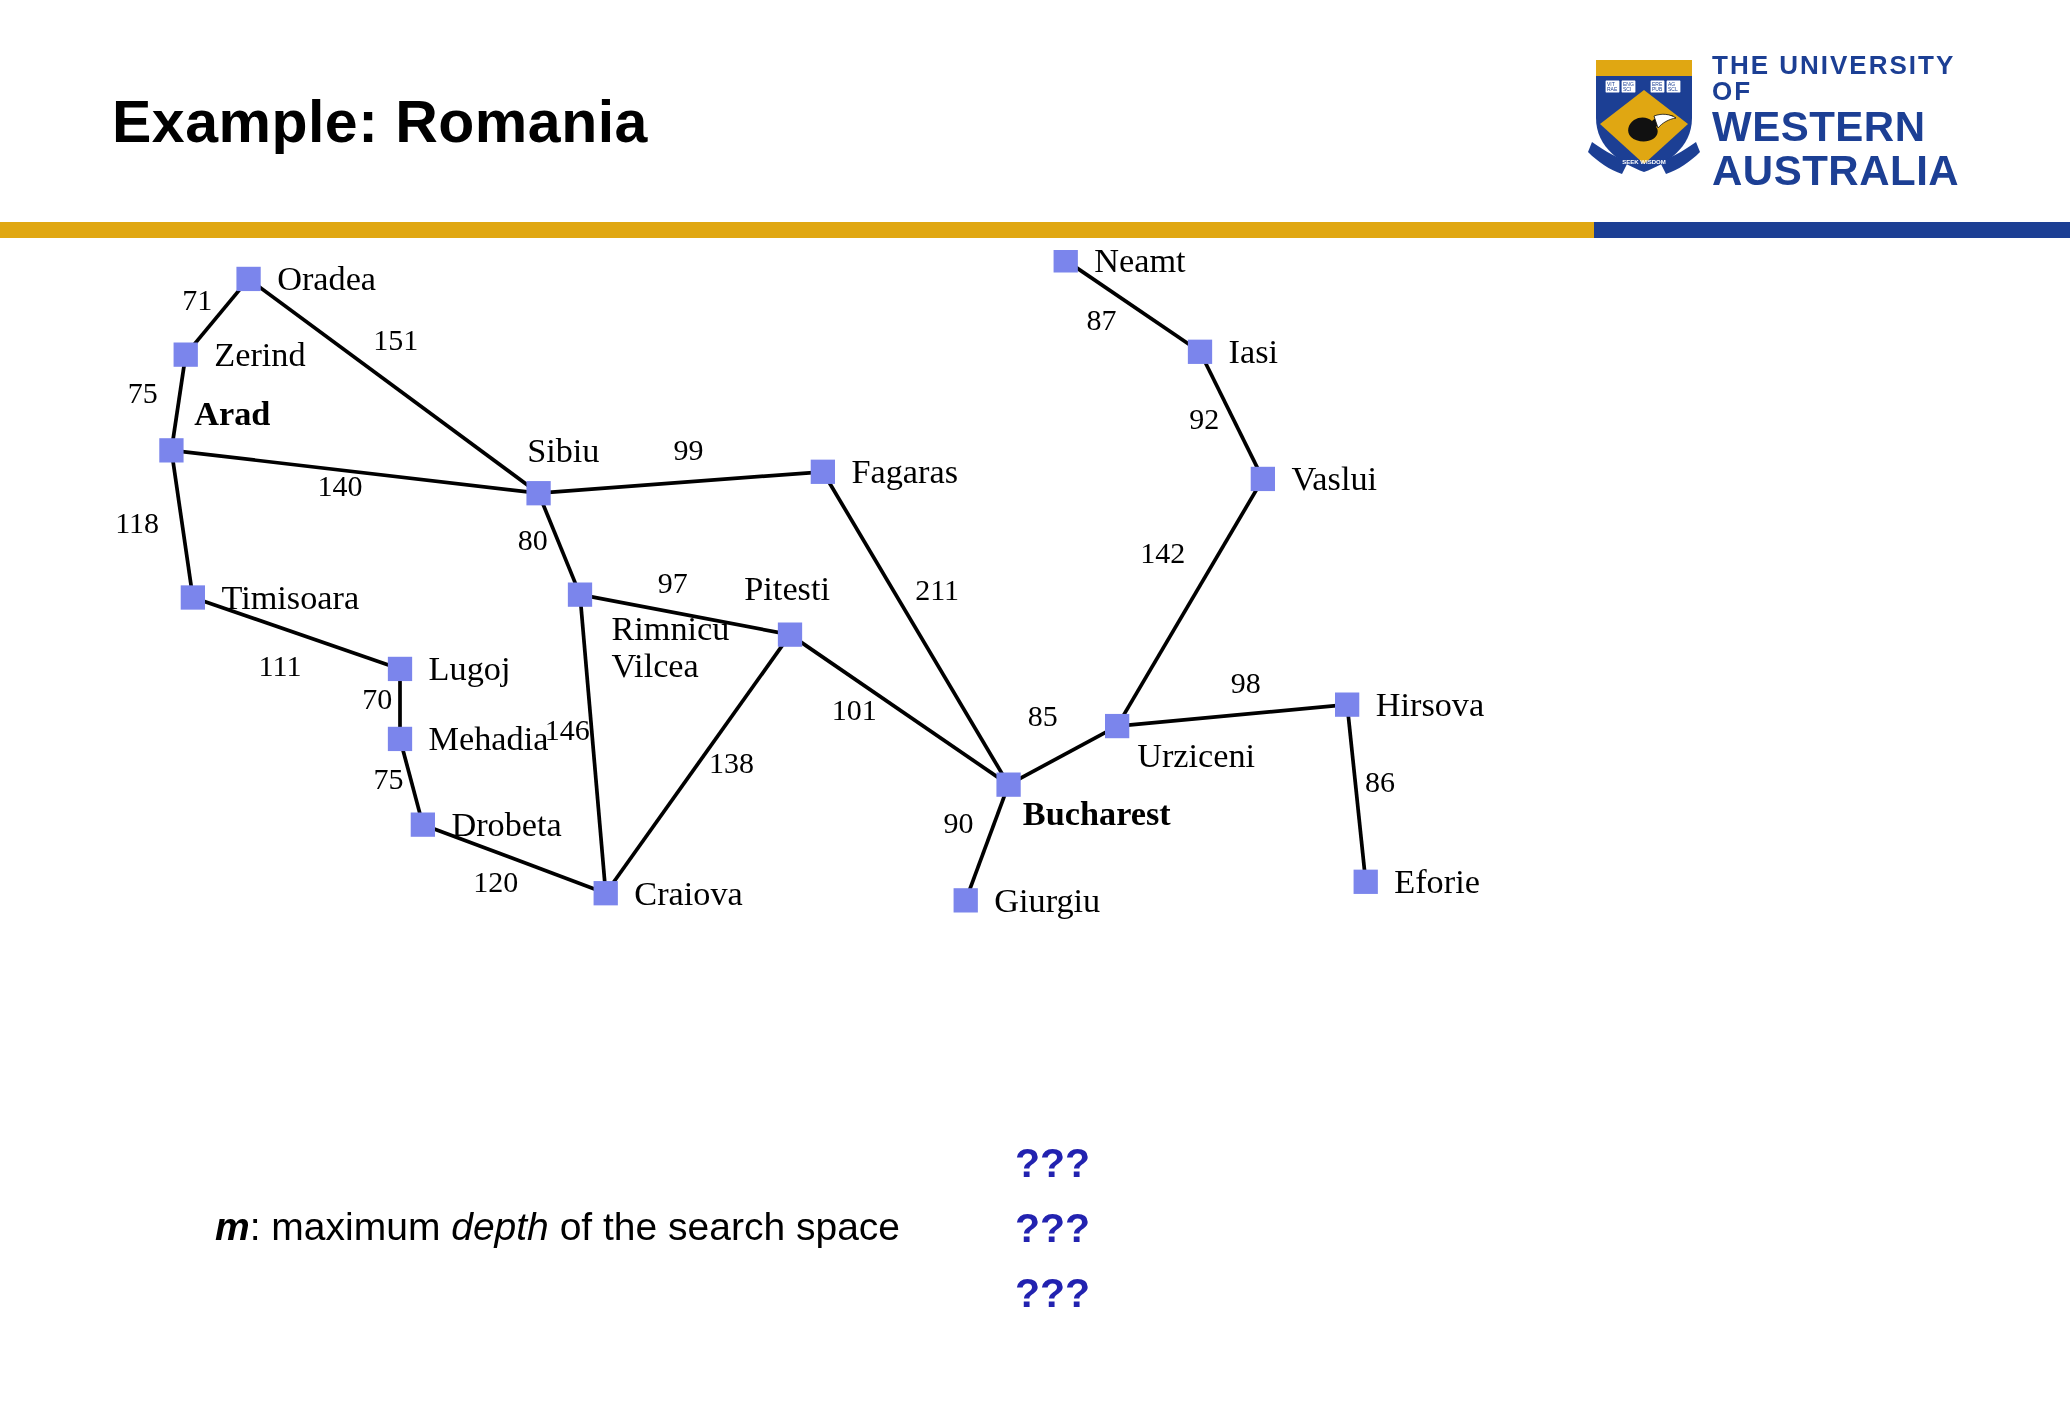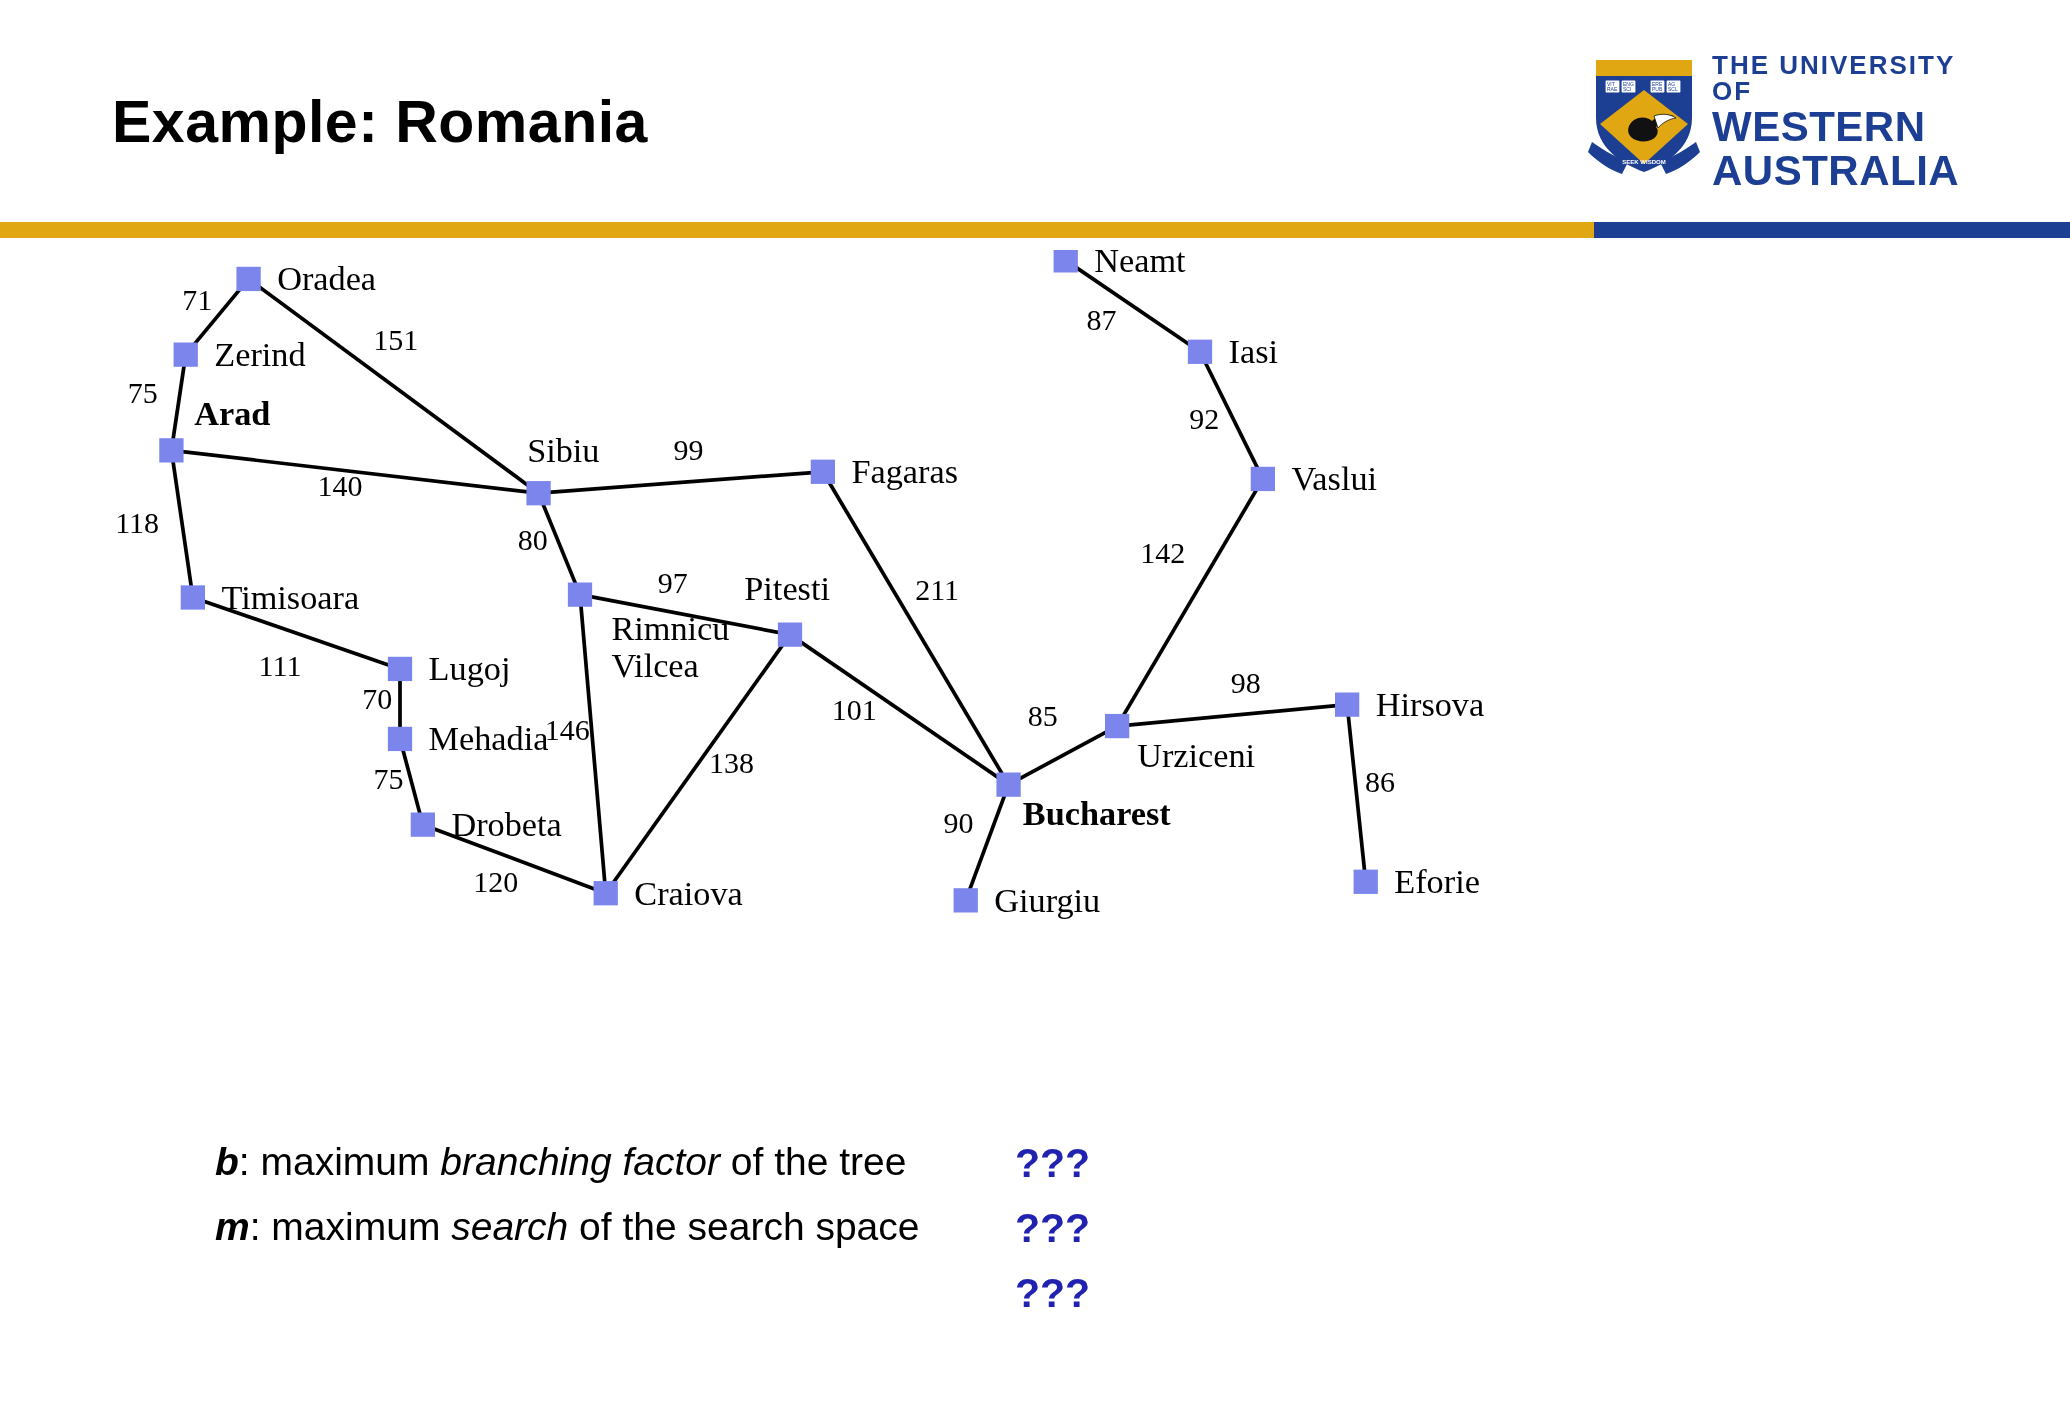--- a/index.html
+++ b/index.html
@@ -294,18 +294,18 @@
           <text x="963" y="326" class="node-label"><tspan x="963">Hirsova</tspan></text>
           <text x="976" y="450" class="node-label"><tspan x="976">Eforie</tspan></text>
           <text x="904" y="168" class="node-label"><tspan x="904">Vaslui</tspan></text>
           <text x="860" y="79" class="node-label"><tspan x="860">Iasi</tspan></text>
           <text x="766" y="15" class="node-label"><tspan x="766">Neamt</tspan></text>
         </g>
     </svg>
   </div>
 
   <div id="definitions">
-      <div class="def-row"><span class="def-text"><span class="sym">b</span><span>: maximum </span><span class="ital">branching factor</span><span> of the tree</span></span><span class="def-answer">???</span></div>
-      <div class="def-row"><span class="def-text"><span class="sym">m</span><span>: maximum </span><span class="ital">search</span><span> of the search space</span></span><span class="def-answer">???</span></div>
+      <div class="def-row"><span class="def-answer">???</span></div>
+      <div class="def-row"><span class="def-text"><span class="sym">m</span><span>: maximum </span><span class="ital">depth</span><span> of the search space</span></span><span class="def-answer">???</span></div>
       <div class="def-row"><span class="def-answer">???</span></div>
     </div>
 
 </div>
 
 </body></html>

